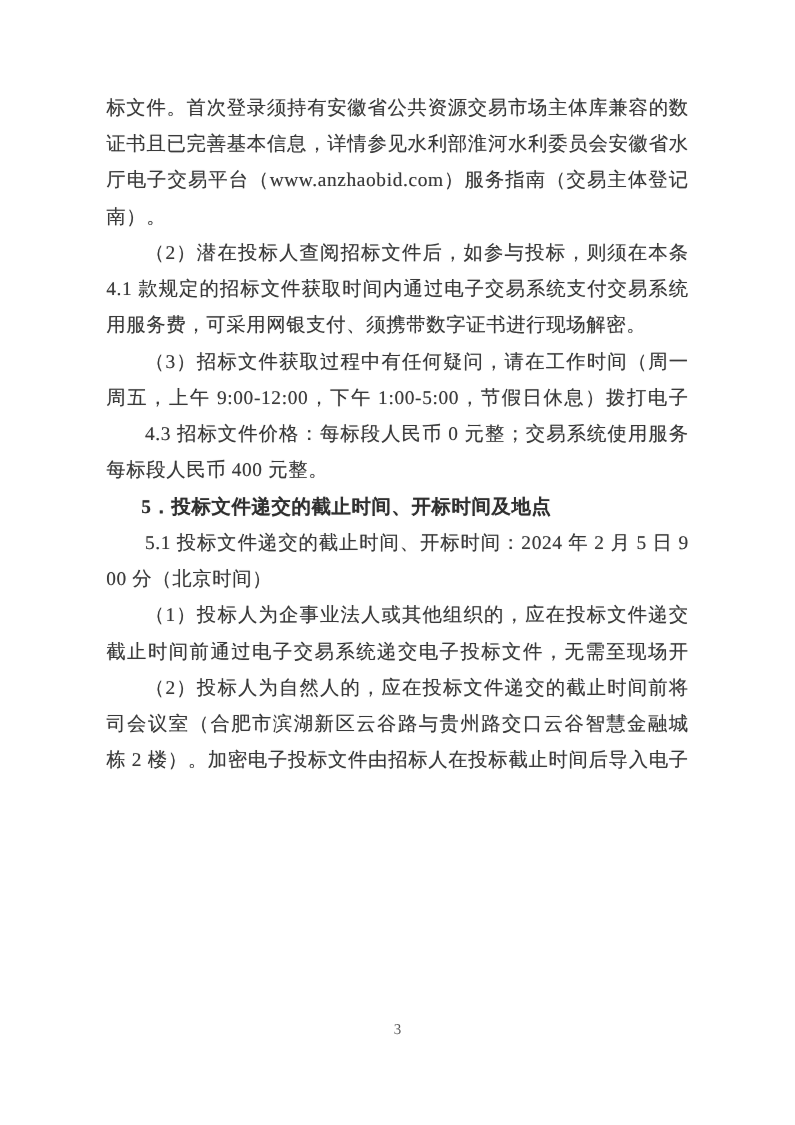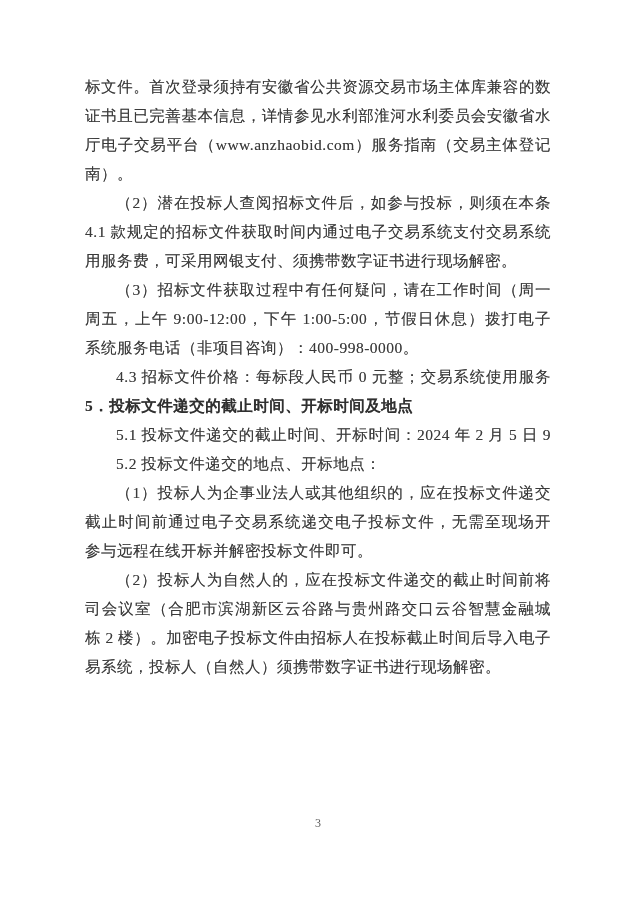--- a/index.html
+++ b/index.html
@@ -33,21 +33,21 @@
   }
   
   .j {
     white-space: normal;
     text-align: justify;
     text-align-last: justify;
     text-justify: inter-character;
   }
   
   .indent { padding-left: 31px; }
-  .bold { font-weight: bold; color: #303030; }
+  .bold { font-weight: bold; color: #303030; margin-left: 28px; }
   .footer {
     position: absolute;
     top: 813px;
     left: 0;
     width: 100%;
     text-align: center;
     font-size: 12px;
     line-height: 20px;
     color: #5a5a5a;
     letter-spacing: 0;
@@ -60,27 +60,25 @@
   <div class="content">
     <div class="line j">标文件。首次登录须持有安徽省公共资源交易市场主体库兼容的数字</div>
     <div class="line j">证书且已完善基本信息，详情参见水利部淮河水利委员会安徽省水利</div>
     <div class="line j">厅电子交易平台（www.anzhaobid.com）服务指南（交易主体登记指</div>
     <div class="line">南）。</div>
     <div class="line indent j">（2）潜在投标人查阅招标文件后，如参与投标，则须在本条第</div>
     <div class="line j">4.1 款规定的招标文件获取时间内通过电子交易系统支付交易系统使</div>
     <div class="line">用服务费，可采用网银支付、须携带数字证书进行现场解密。</div>
     <div class="line indent j">（3）招标文件获取过程中有任何疑问，请在工作时间（周一至</div>
     <div class="line j">周五，上午 9:00-12:00，下午 1:00-5:00，节假日休息）拨打电子交易</div>
-    <div class="line">系统服务电话（非项目咨询）：400-998-0000。</div>
     <div class="line indent j">4.3 招标文件价格：每标段人民币 0 元整；交易系统使用服务费：</div>
+    <div class="line">每标段人民币 400 元整。</div>
     <div class="line bold">5．投标文件递交的截止时间、开标时间及地点</div>
     <div class="line indent j">5.1 投标文件递交的截止时间、开标时间：2024 年 2 月 5 日 9 时</div>
-    <div class="line indent">5.2 投标文件递交的地点、开标地点：</div>
+    <div class="line">00 分（北京时间）</div>
     <div class="line indent j">（1）投标人为企事业法人或其他组织的，应在投标文件递交的</div>
     <div class="line j">截止时间前通过电子交易系统递交电子投标文件，无需至现场开标，</div>
-    <div class="line">参与远程在线开标并解密投标文件即可。</div>
     <div class="line indent j">（2）投标人为自然人的，应在投标文件递交的截止时间前将加</div>
     <div class="line j">司会议室（合肥市滨湖新区云谷路与贵州路交口云谷智慧金融城 B03</div>
     <div class="line j">栋 2 楼）。加密电子投标文件由招标人在投标截止时间后导入电子交</div>
-    <div class="line">易系统，投标人（自然人）须携带数字证书进行现场解密。</div>
   </div>
   <div class="footer">3</div>
 </div>
 
 </body></html>

